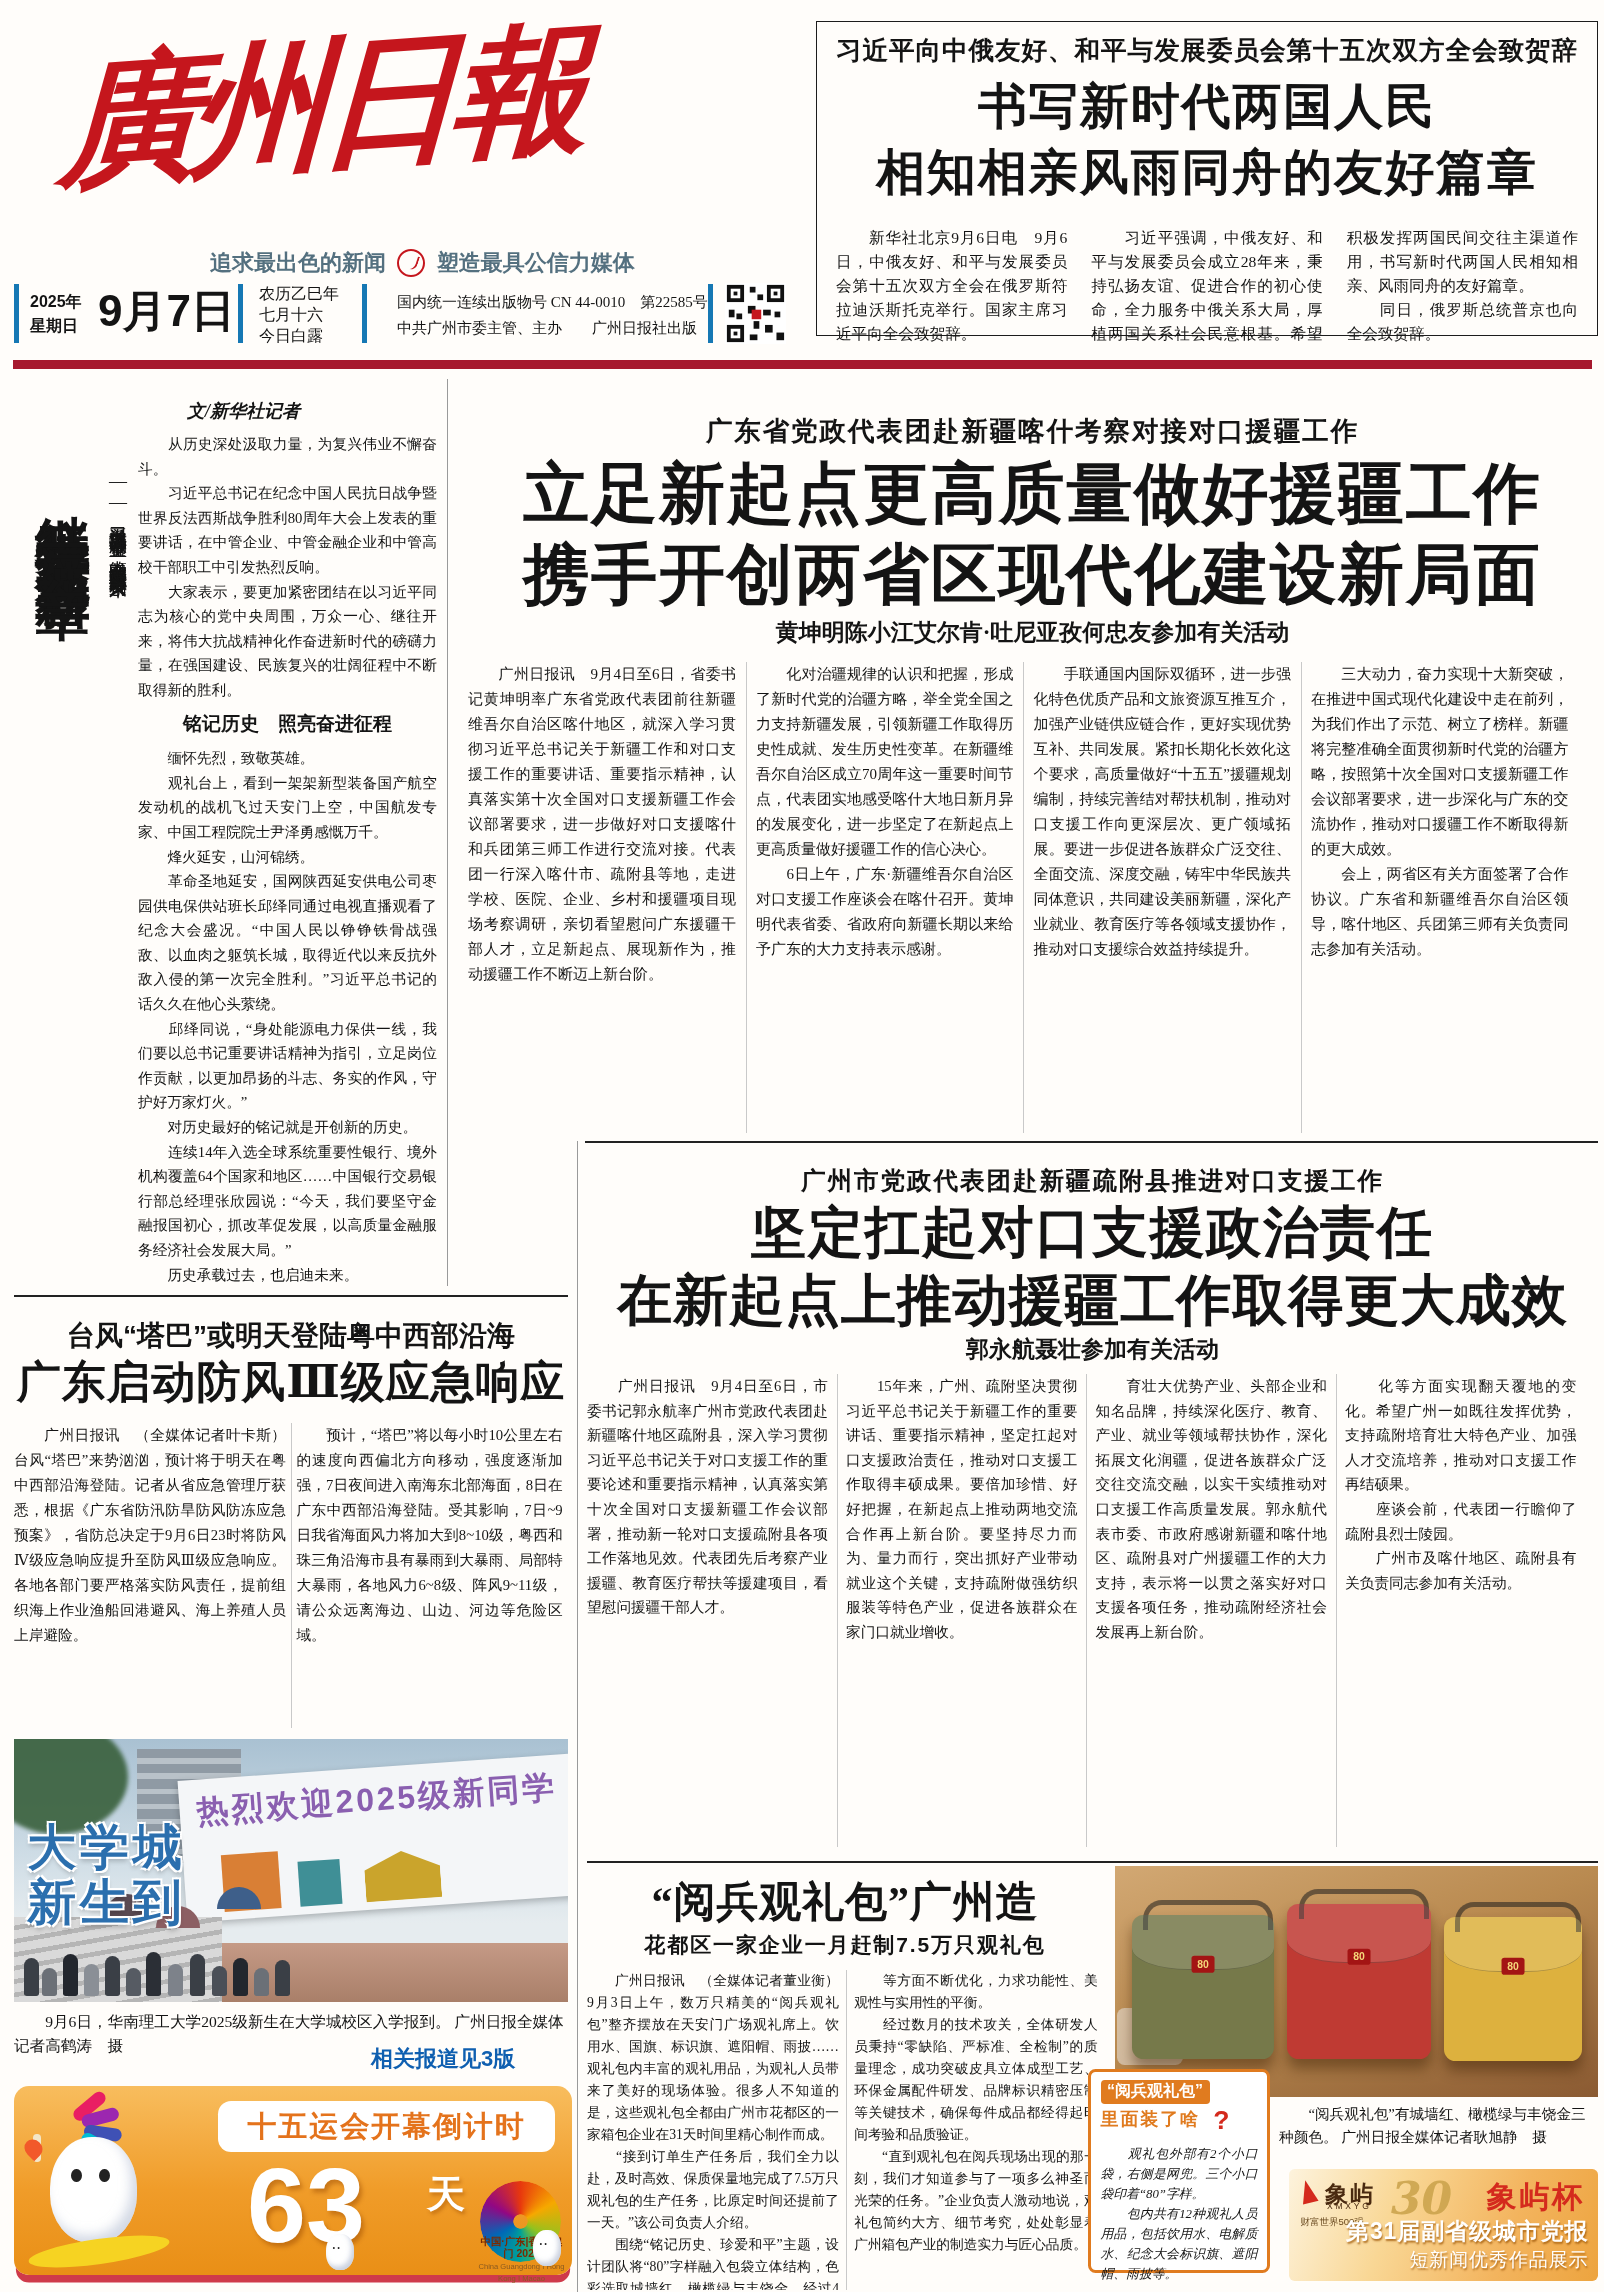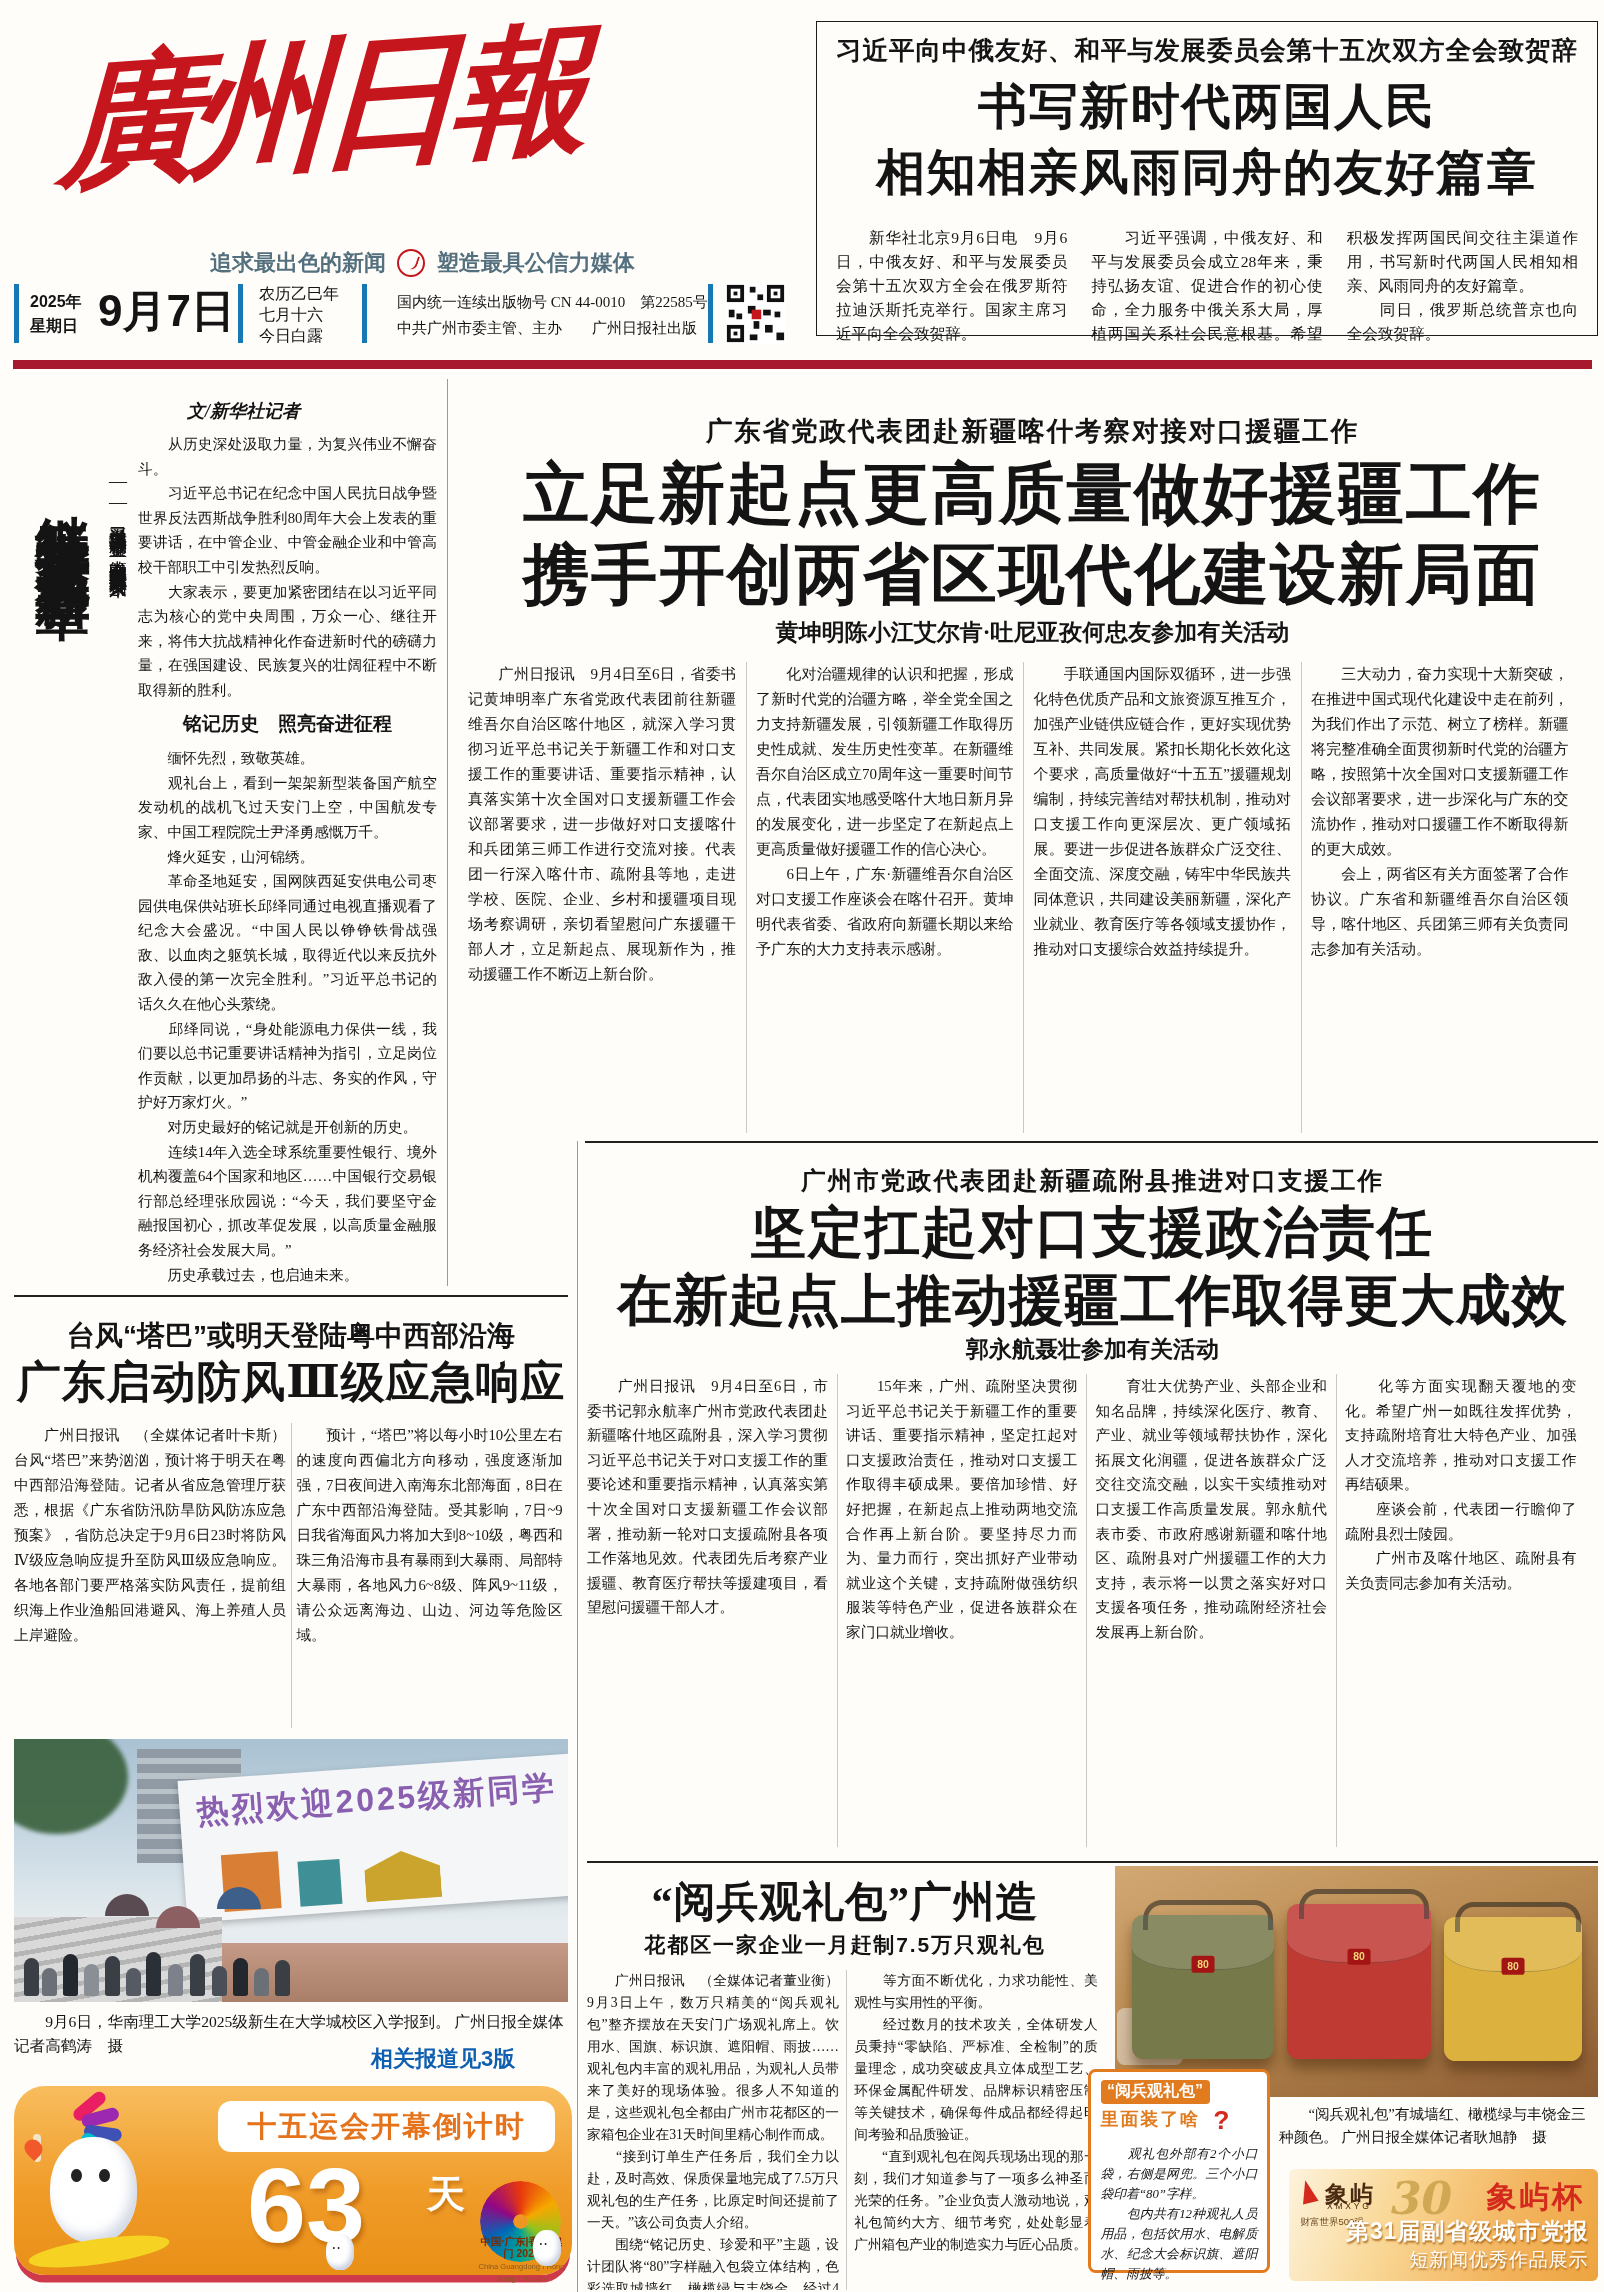--- a/index.html
+++ b/index.html
@@ -105,21 +105,21 @@
   .person { position:absolute; bottom:0; width:15px; height:32px; background:#3a3f46; border-radius:7.6px 7.6px 2.8px 2.8px; }
   .umb { position:absolute; width:44px; height:22px; border-radius:44px 44px 0 0; }
   .ph-title { position:absolute; left:13.2px; top:81px; font-family:"Liberation Sans",sans-serif;
     font-weight:900; font-size:49px; line-height:55px; color:#2b6fae; letter-spacing:3.8px;
     text-shadow:-1.9px -1.9px 0 #fff, 1.9px -1.9px 0 #fff, -1.9px 1.9px 0 #fff, 1.9px 1.9px 0 #fff, 0 3.8px 5.7px rgba(0,0,0,.25); }
   .cap { left:14px; top:2010px; width:554px; font-size:15.6px; line-height:24px; }
   .cap-note { left:371px; top:2044px; width:197px; font-size:22px; font-weight:bold; color:#0f5fb0;
     font-family:"Liberation Sans",sans-serif; }
 
   
-  .count { left:14px; top:2086px; width:558px; height:189px; border-radius:31px;
+  .count { left:14px; top:2086px; width:558px; height:189px; border-radius:15px;
     background:linear-gradient(180deg,#f8bd5e 0%,#f09c29 55%,#e98f16 100%);
     box-shadow:0 9.5px 0 -1.9px #cf3a4a; overflow:visible; }
   .ct-pill { position:absolute; left:204px; top:15px; width:337px; height:51px; background:#fff;
     border-radius:13.2px; text-align:center; line-height:51px; color:#e4731c; font-weight:900;
     font-size:29px; font-family:"Liberation Sans",sans-serif; letter-spacing:1.9px; }
   .ct-days { position:absolute; left:233px; top:59px; font-size:106px; font-weight:900; color:#fff;
     font-family:"Liberation Sans",sans-serif; text-shadow:2.8px 3.8px 4.7px rgba(150,70,0,.45); }
   .ct-unit { position:absolute; left:413px; top:83px; font-size:38px; font-weight:900; color:#fff;
     font-family:"Liberation Sans",sans-serif; text-shadow:1.9px 2.8px 3.8px rgba(150,70,0,.45); }
   .ct-emblem { position:absolute; left:466px; top:95px; width:81px; height:81px; border-radius:50%;
@@ -350,20 +350,24 @@
       <span class="person" style="left:91px;height:40px;"></span>
         <span class="person" style="left:112px;height:28px;background:#565b63;"></span>
       <span class="person" style="left:132px;height:44px;background:#2b2f36;"></span>
         <span class="person" style="left:154px;height:32px;background:#7d828a;"></span>
       <span class="person" style="left:176px;height:42px;"></span>
         <span class="person" style="left:198px;height:30px;background:#4a4f57;"></span>
       <span class="person" style="left:219px;height:38px;background:#23272e;"></span>
         <span class="person" style="left:240px;height:28px;background:#6b7077;"></span>
       <span class="person" style="left:261px;height:36px;"></span>
     </div>
+    <div class="ph-title">
+      <div>大学城</div>
+      <div>新生到</div>
+    </div>
   </div>
   <div class="abs cap">
     <span>　　9月6日，华南理工大学2025级新生在大学城校区入学报到。</span>
     <span>广州日报全媒体记者高鹤涛　摄</span>
   </div>
   <div class="abs cap-note">相关报道见3版</div>
 
   <div class="abs count">
     <div class="mascot">
       <span class="ms-plume" style="left:38px;top:1.9px;background:#e91e63;transform:rotate(-40deg);"></span>

